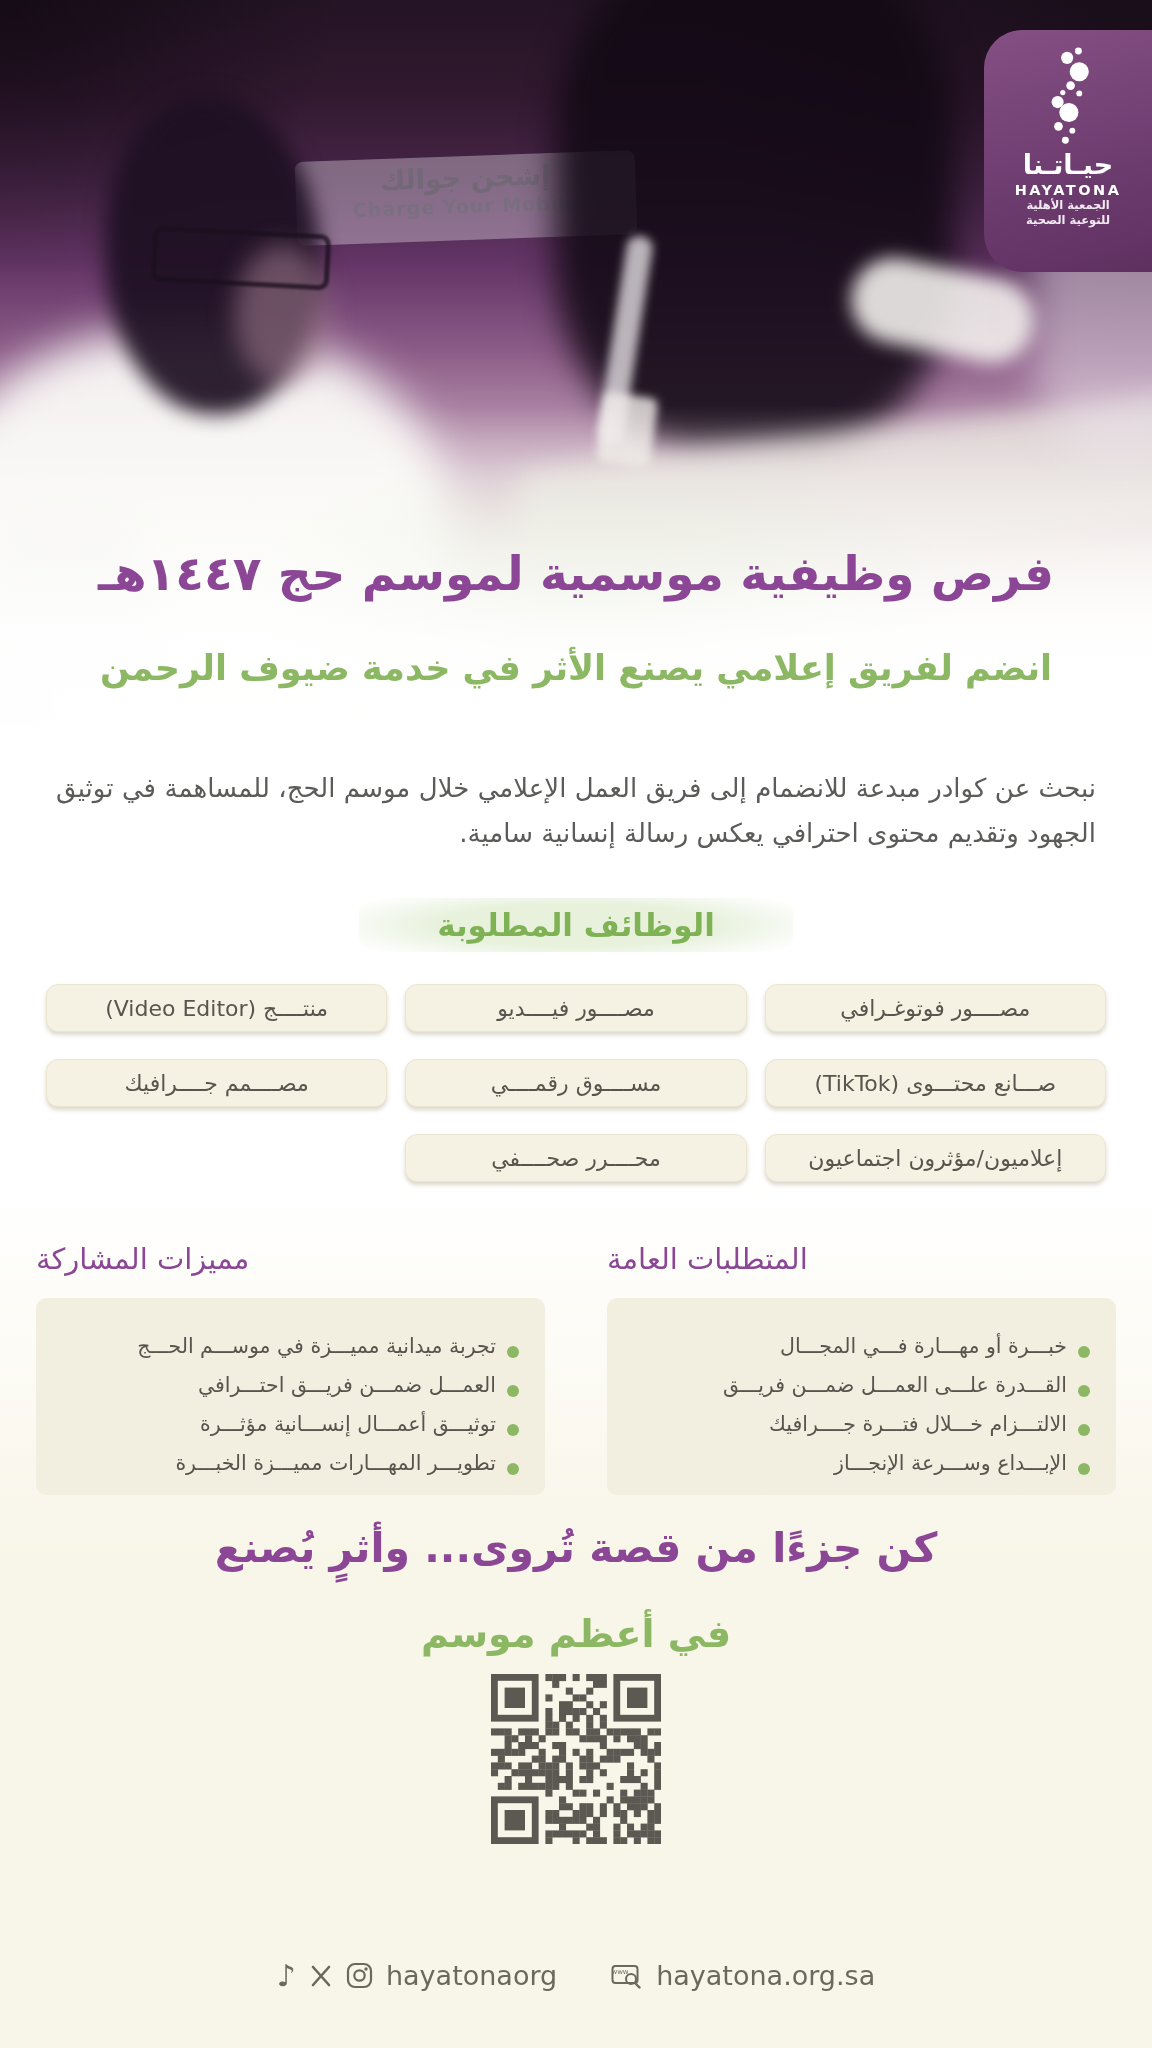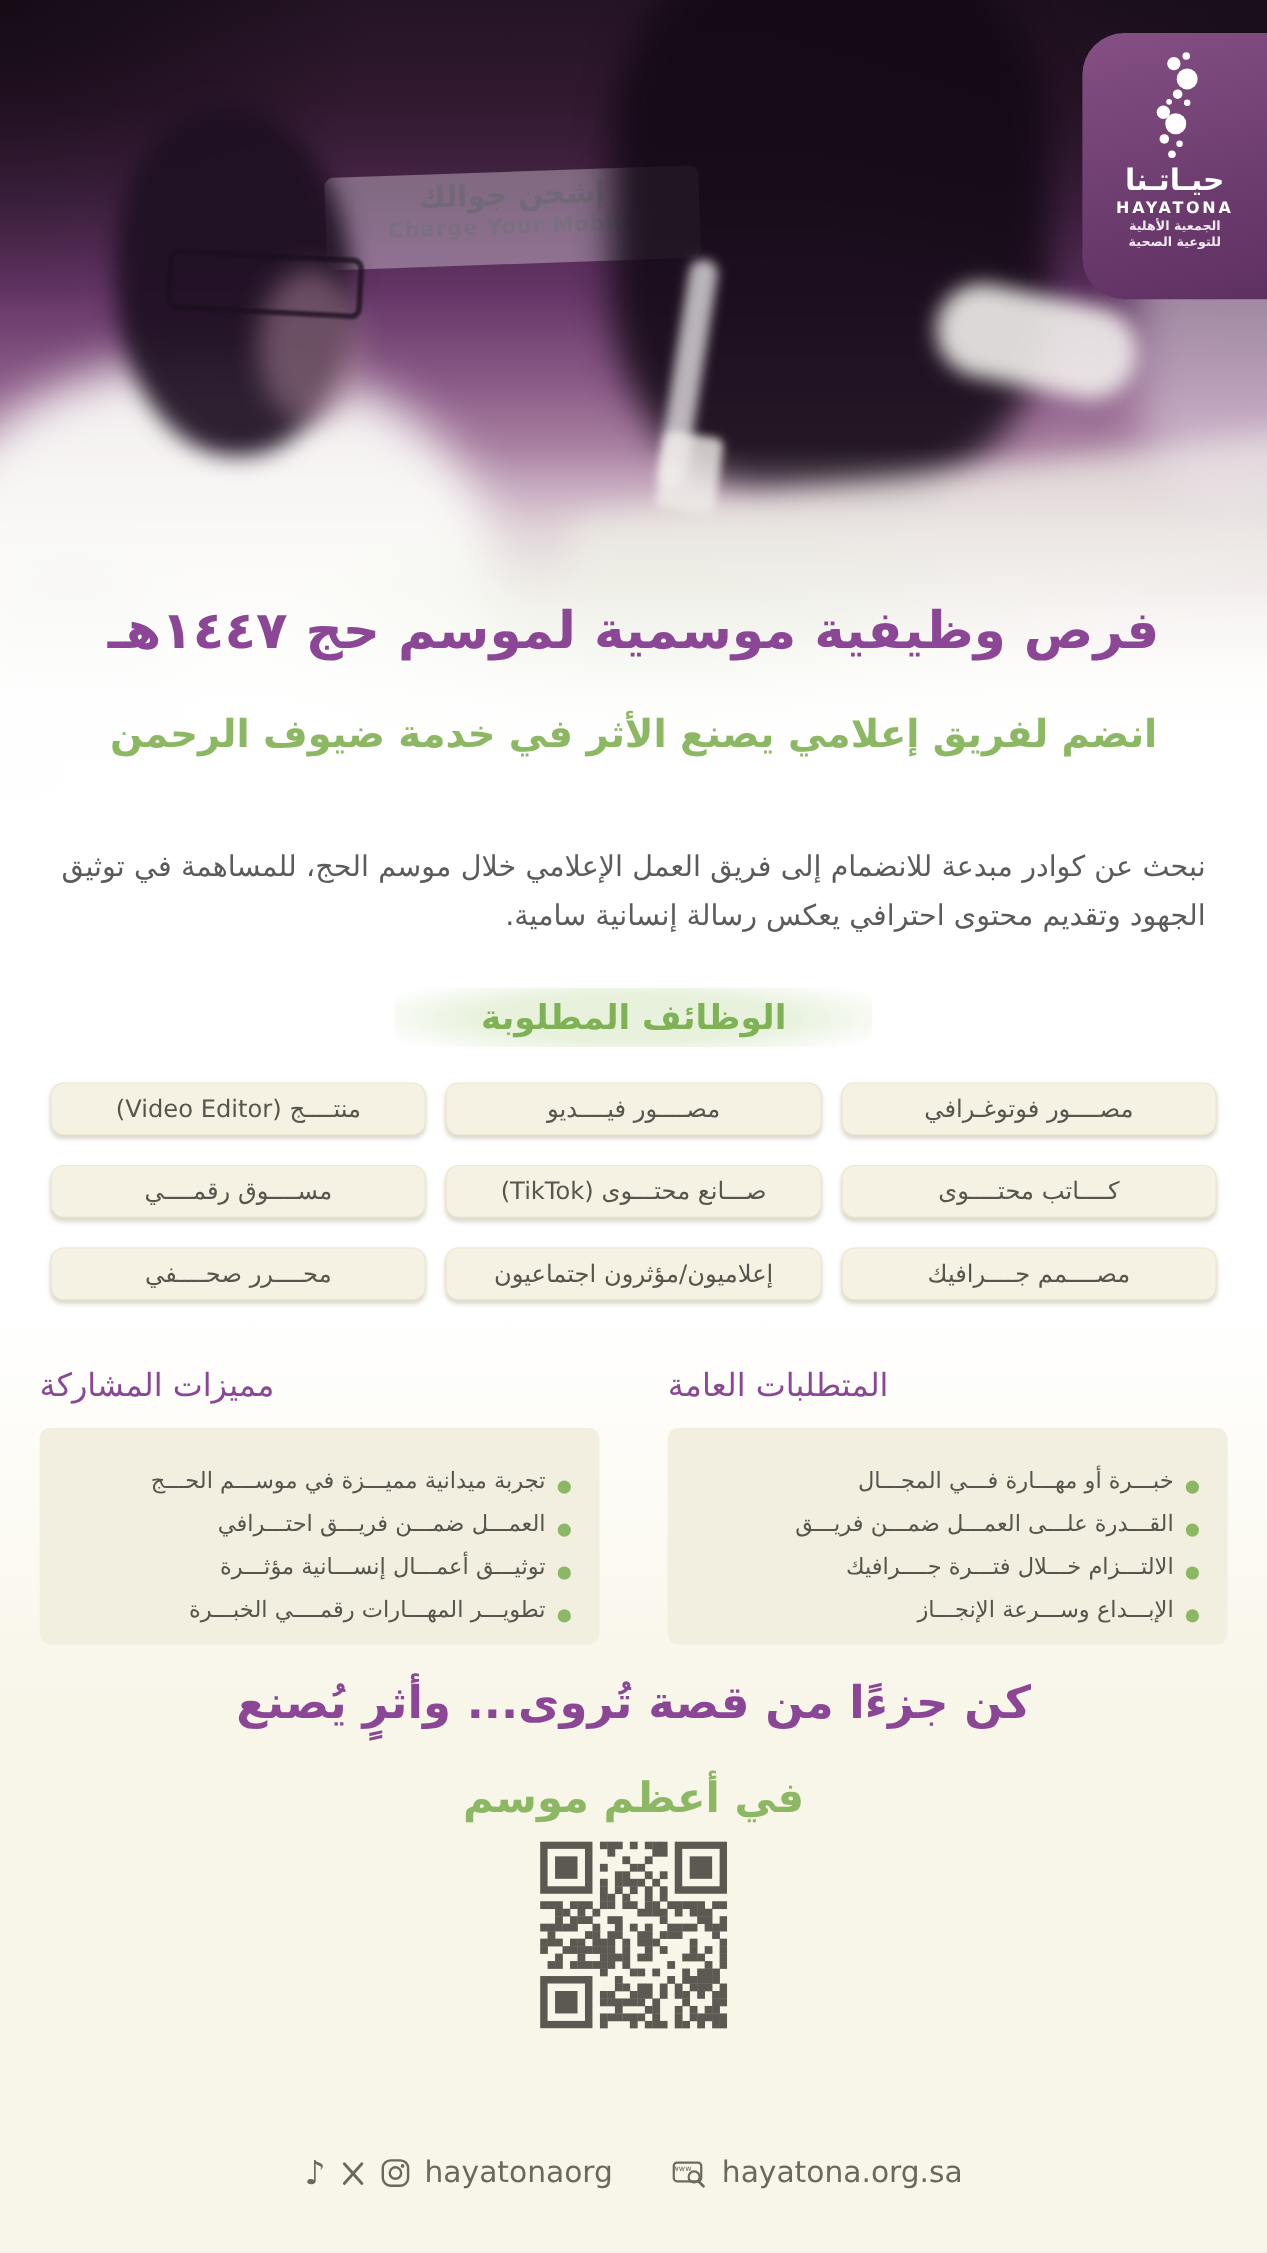--- a/index.html
+++ b/index.html
@@ -139,21 +139,20 @@
   <h2 class="subtitle">انضم لفريق إعلامي يصنع الأثر في خدمة ضيوف الرحمن</h2>
   <p class="intro">نبحث عن كوادر مبدعة للانضمام إلى فريق العمل الإعلامي خلال موسم الحج، للمساهمة في توثيق الجهود وتقديم محتوى احترافي يعكس رسالة إنسانية سامية.</p>
 
   <div class="jobs-band">
     <span class="jobs-heading">الوظائف المطلوبة</span>
   </div>
   <div class="jobs-grid">
     <div class="pill">مصــــور فوتوغـرافي</div>
     <div class="pill">مصــــور فيــــديو</div>
     <div class="pill">منتــــج (Video Editor)</div>
-    <div class="pill">كــــاتب محتــــوى</div>
     <div class="pill">صـــانع محتـــوى (TikTok)</div>
     <div class="pill">مســــوق رقمــــي</div>
     <div class="pill">مصــــمم جــــرافيك</div>
     <div class="pill">إعلاميون/مؤثرون اجتماعيون</div>
     <div class="pill">محــــرر صحــــفي</div>
   </div>
 
   <div class="col-heading right">المتطلبات العامة</div>
   <div class="col-heading left">مميزات المشاركة</div>
 
@@ -187,21 +186,21 @@
       <li class="bullet">
           <span class="dot"></span>
           <span>العمـــل ضمـــن فريـــق احتـــرافي</span>
         </li>
       <li class="bullet">
           <span class="dot"></span>
           <span>توثيـــق أعمـــال إنســـانية مؤثـــرة</span>
         </li>
       <li class="bullet">
           <span class="dot"></span>
-          <span>تطويـــر المهـــارات رقمــــي الخبـــرة</span>
+          <span>تطويـــر المهـــارات مميـــزة الخبـــرة</span>
         </li>
     </ul>
   </div>
 
   <div class="cta1">كن جزءًا من قصة تُروى... وأثرٍ يُصنع</div>
   <div class="cta2">في أعظم موسم</div>
   <svg class="qr" id="qr" viewBox="0 0 150 150">
       <rect x="48" y="0" width="6.25" height="6.25" fill="#5b5952"></rect>
       <rect x="54" y="0" width="6.25" height="6.25" fill="#5b5952"></rect>
       <rect x="60" y="0" width="6.25" height="6.25" fill="#5b5952"></rect>

